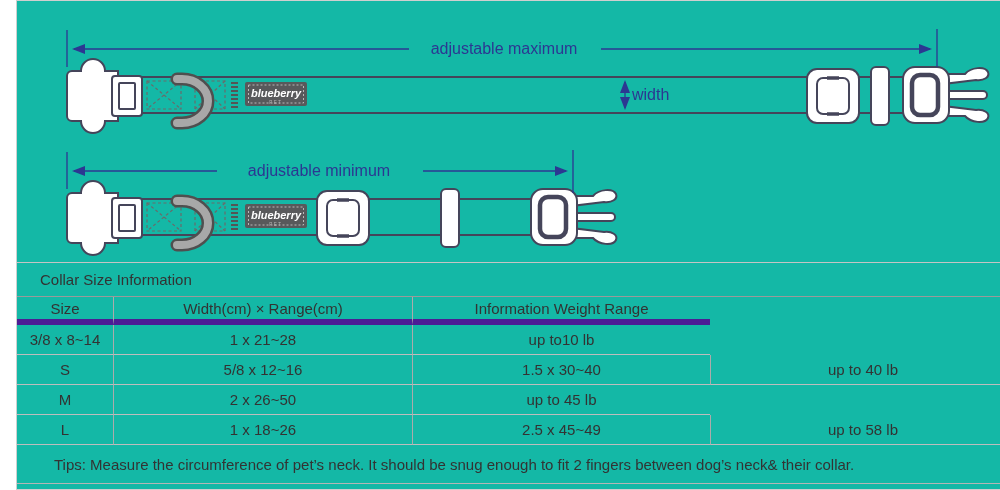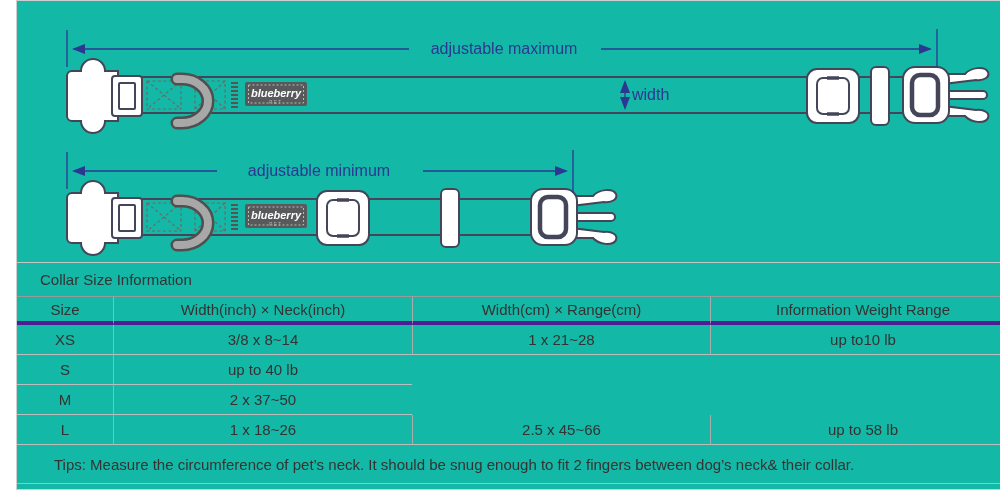--- a/index.html
+++ b/index.html
@@ -10,21 +10,21 @@
   .dim-text{fill:#2c3792;font-size:16px;}
   .brand-text{fill:#ffffff;font-size:11px;font-style:italic;font-weight:bold;}
   .brand-sub{fill:#b4b4b4;font-size:4.5px;letter-spacing:1.5px;}
 
   .tbl{width:998px;color:#333;font-size:15px;border-top:1px solid #c4c4c4;box-sizing:border-box;}
   .row{box-sizing:border-box;display:flex;align-items:center;}
   .title-row{height:34px;padding-left:23px;border-bottom:1px solid #9a9a9a;}
   .grid{display:grid;grid-template-columns:96px 299px 298px 1fr;}
   .grid>div{box-sizing:border-box;display:flex;align-items:center;justify-content:center;text-align:center;}
   .grid>div+div{border-left:1px solid #ababab;}
-  .head-row>div{height:28px;border-bottom:4px solid #4c1d95;}
+  .head-row>div{height:28px;border-bottom:6px solid #4c1d95;}
   .data-row>div{height:30px;border-bottom:1px solid #bdbdbd;}
   .tips-row{height:39px;padding-left:37px;border-bottom:1px solid #b5b5b5;}
 </style>
 </head>
 <body>
 
 <div class="frame">
 
   <svg class="diagram-svg" viewBox="0 0 998 261">
     <defs>
@@ -111,41 +111,42 @@
       <line x1="406" y1="170" x2="549" y2="170" marker-end="url(#ah)"></line>
     </g>
     <text class="dim-text" x="302" y="175" text-anchor="middle">adjustable minimum</text>
   </svg>
 
   <div class="tbl">
     <div class="row title-row">Collar Size Information</div>
 
     <div class="grid head-row">
       <div>Size</div>
-      <div>Width(inch) × Neck(inch)</div>
       <div>Width(cm) × Range(cm)</div>
       <div>Information Weight Range</div>
     </div>
 
     <div class="grid data-row">
-      <div>XS</div>
       <div>3/8 x 8~14</div>
       <div>1 x 21~28</div>
       <div>up to10 lb</div>
     </div>
     <div class="grid data-row">
       <div>S</div>
+      <div>5/8 x 12~16</div>
+      <div>1.5 x 30~40</div>
       <div>up to 40 lb</div>
     </div>
     <div class="grid data-row">
       <div>M</div>
-      <div>2 x 37~50</div>
+      <div>2 x 26~50</div>
+      <div>up to 45 lb</div>
     </div>
     <div class="grid data-row">
       <div>L</div>
       <div>1 x 18~26</div>
-      <div>2.5 x 45~66</div>
+      <div>2.5 x 45~49</div>
       <div>up to 58 lb</div>
     </div>
 
     <div class="row tips-row">Tips: Measure the circumference of pet’s neck. It should be snug enough to fit 2 fingers between dog’s neck&amp; their collar.</div>
   </div>
 </div>
 
 </body></html>

